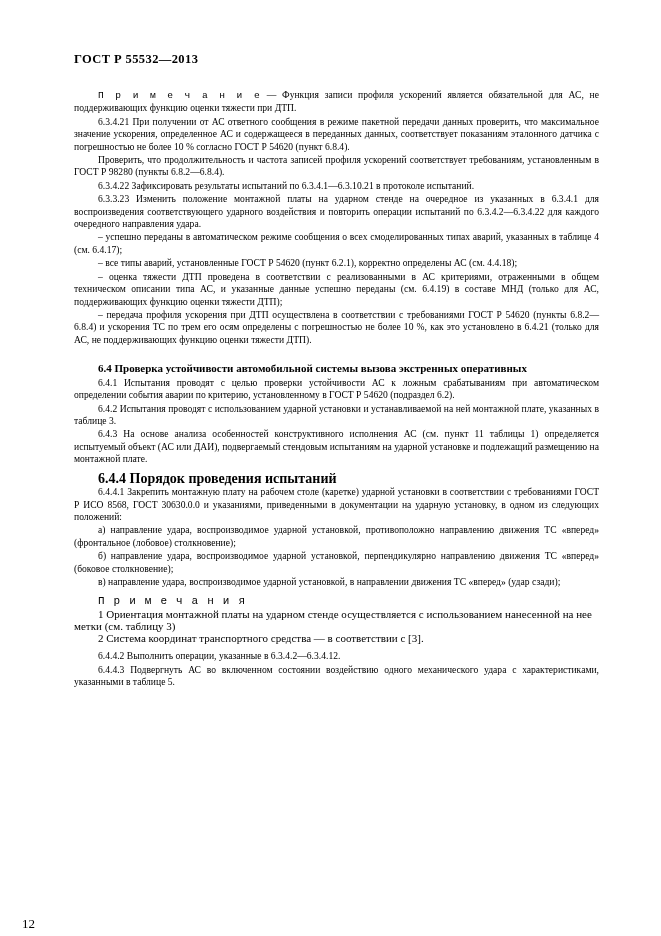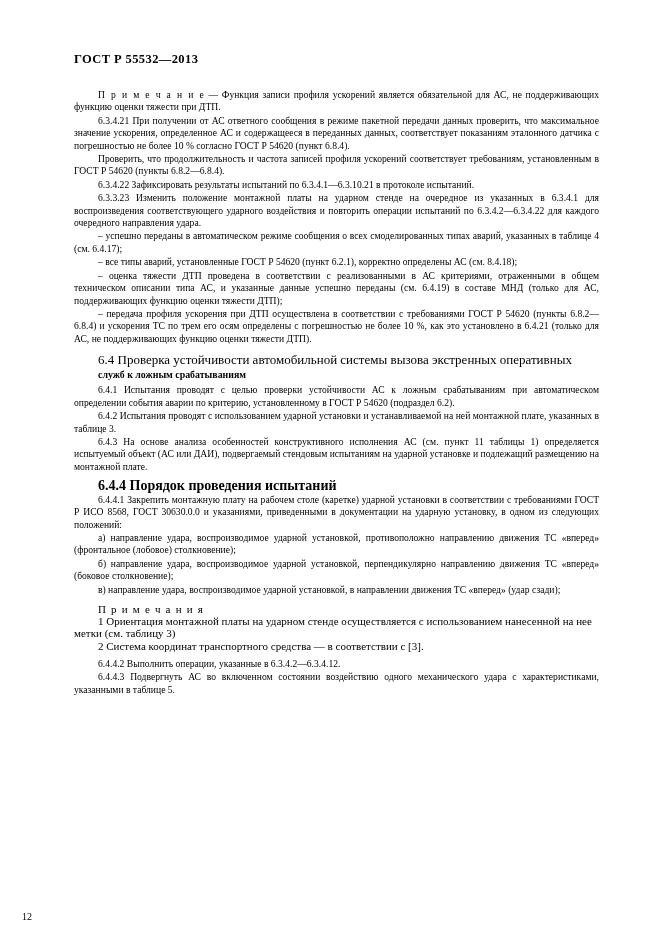--- a/index.html
+++ b/index.html
@@ -35,27 +35,28 @@
     text-align: justify;
     margin: 0 0 1px 0;
     text-indent: 24px;
     hyphens: manual;
   }
   .para.dash {
     text-indent: 24px;
   }
   .note-label {
     letter-spacing: 1.2px;
+    font-family: Liberation Mono, monospace;
   }
   .heading {
-    font-size: 13px;
+    font-size: 11px;
     line-height: 12.6px;
-    font-weight: normal;
+    font-weight: bold;
     text-indent: 24px;
-    margin: 9px 0 2px 0;
+    margin: 16px 0 2px 0;
   }
   .heading2 {
     font-size: 14px;
     line-height: 12.6px;
     font-weight: bold;
     text-indent: 24px;
     margin: 7px 0 1px 0;
   }
   .heading-cont {
     font-size: 9.9px;
@@ -71,53 +72,52 @@
   }
   .note-line {
     font-size: 11px;
     line-height: 12.2px;
     text-indent: 24px;
     margin: 0;
   }
   .page-number {
     position: absolute;
     left: 22px;
-    bottom: 14px;
-    font-size: 10px;
+    bottom: 4px;
+    font-size: 13px;
     font-family: Liberation Serif, serif;
   }
 </style>
 </head>
 <body>
 
 <div class="page">
 
   <div class="doc-header">ГОСТ Р 55532—2013</div>
 
   <p class="para"><span class="note-label">П р и м е ч а н и е</span><span> — Функция записи профиля ускорений является обязательной для АС, не поддерживающих функцию оценки тяжести при ДТП.</span></p>
 
   <p class="para"><span>6.3.4.21</span> <span>При получении от АС ответного сообщения в режиме пакетной передачи данных прове­рить, что максимальное значение ускорения, определенное АС и содержащееся в переданных данных, соответствует показаниям эталонного датчика с погрешностью не более 10  % согласно ГОСТ Р 54620 (пункт 6.8.4).</span></p>
 
-  <p class="para"><span>Проверить, что продолжительность и частота записей профиля ускорений соответствует требова­ниям, установленным в ГОСТ  Р  54620 (пункты 6.8.2—6.8.4).</span></p>
+  <p class="para"><span>Проверить, что продолжительность и частота записей профиля ускорений соответствует требова­ниям, установленным в ГОСТ  Р  98280 (пункты 6.8.2—6.8.4).</span></p>
 
   <p class="para"><span>6.3.4.22</span> <span>Зафиксировать результаты испытаний по 6.3.4.1—6.3.10.21 в протоколе испытаний.</span></p>
 
   <p class="para"><span>6.3.3.23</span> <span>Изменить положение монтажной платы на ударном стенде на очередное из указанных в 6.3.4.1 для воспроизведения соответствующего ударного воздействия и повторить операции испытаний по 6.3.4.2—6.3.4.22 для каждого очередного направления удара.</span></p>
 
 
   <p class="para dash">– успешно переданы в автоматическом режиме сообщения о всех смоделированных типах аварий, указанных в таблице 4 (см. 6.4.17);</p>
-  <p class="para dash">–  все  типы  аварий,  установленные  ГОСТ  Р  54620  (пункт  6.2.1),  корректно  определены  АС (см. 8.4.18);</p>
+  <p class="para dash">–  все  типы  аварий,  установленные  ГОСТ  Р  54620  (пункт  6.2.1),  корректно  определены  АС (см. 4.4.18);</p>
   <p class="para dash">– оценка тяжести ДТП проведена в соответствии с реализованными в АС критериями, отражен­ными в общем техническом описании типа АС, и указанные данные успешно переданы (см. 6.4.19) в составе МНД (только для АС, поддерживающих функцию оценки тяжести ДТП);</p>
   <p class="para dash">– передача профиля ускорения при ДТП осуществлена в соответствии с требованиями ГОСТ Р 54620 (пункты 6.8.2—6.8.4) и ускорения ТС по трем его осям определены с погрешностью не более 10  %, как это установлено в 6.4.21 (только для АС, не поддерживающих функцию оценки тяжести ДТП).</p>
 
   <div class="heading">
     <span>6.4</span>
     <span>Проверка устойчивости автомобильной системы вызова экстренных оперативных</span>
   </div>
-  <div class="heading-cont">служб к ложным срабатываниям</div>
 
   <p class="para"><span>6.4.1</span> <span>Испытания  проводят  с  целью  проверки  устойчивости  АС  к  ложным  срабатываниям  при автоматическом определении события аварии по критерию, установленному в ГОСТ  Р  54620 (подраз­дел 6.2).</span></p>
 
   <p class="para"><span>6.4.2</span> <span>Испытания проводят с использованием ударной установки и устанавливаемой на ней мон­тажной плате, указанных в таблице 3.</span></p>
 
   <p class="para"><span>6.4.3</span> <span>На основе анализа особенностей конструктивного исполнения АС (см. пункт 11 таблицы 1) определяется испытуемый объект (АС или ДАИ), подвергаемый стендовым испытаниям на  ударной установке и подлежащий размещению на монтажной плате.</span></p>
 
   <div class="heading2">
     <span>6.4.4</span>
     <span>Порядок проведения испытаний</span>

